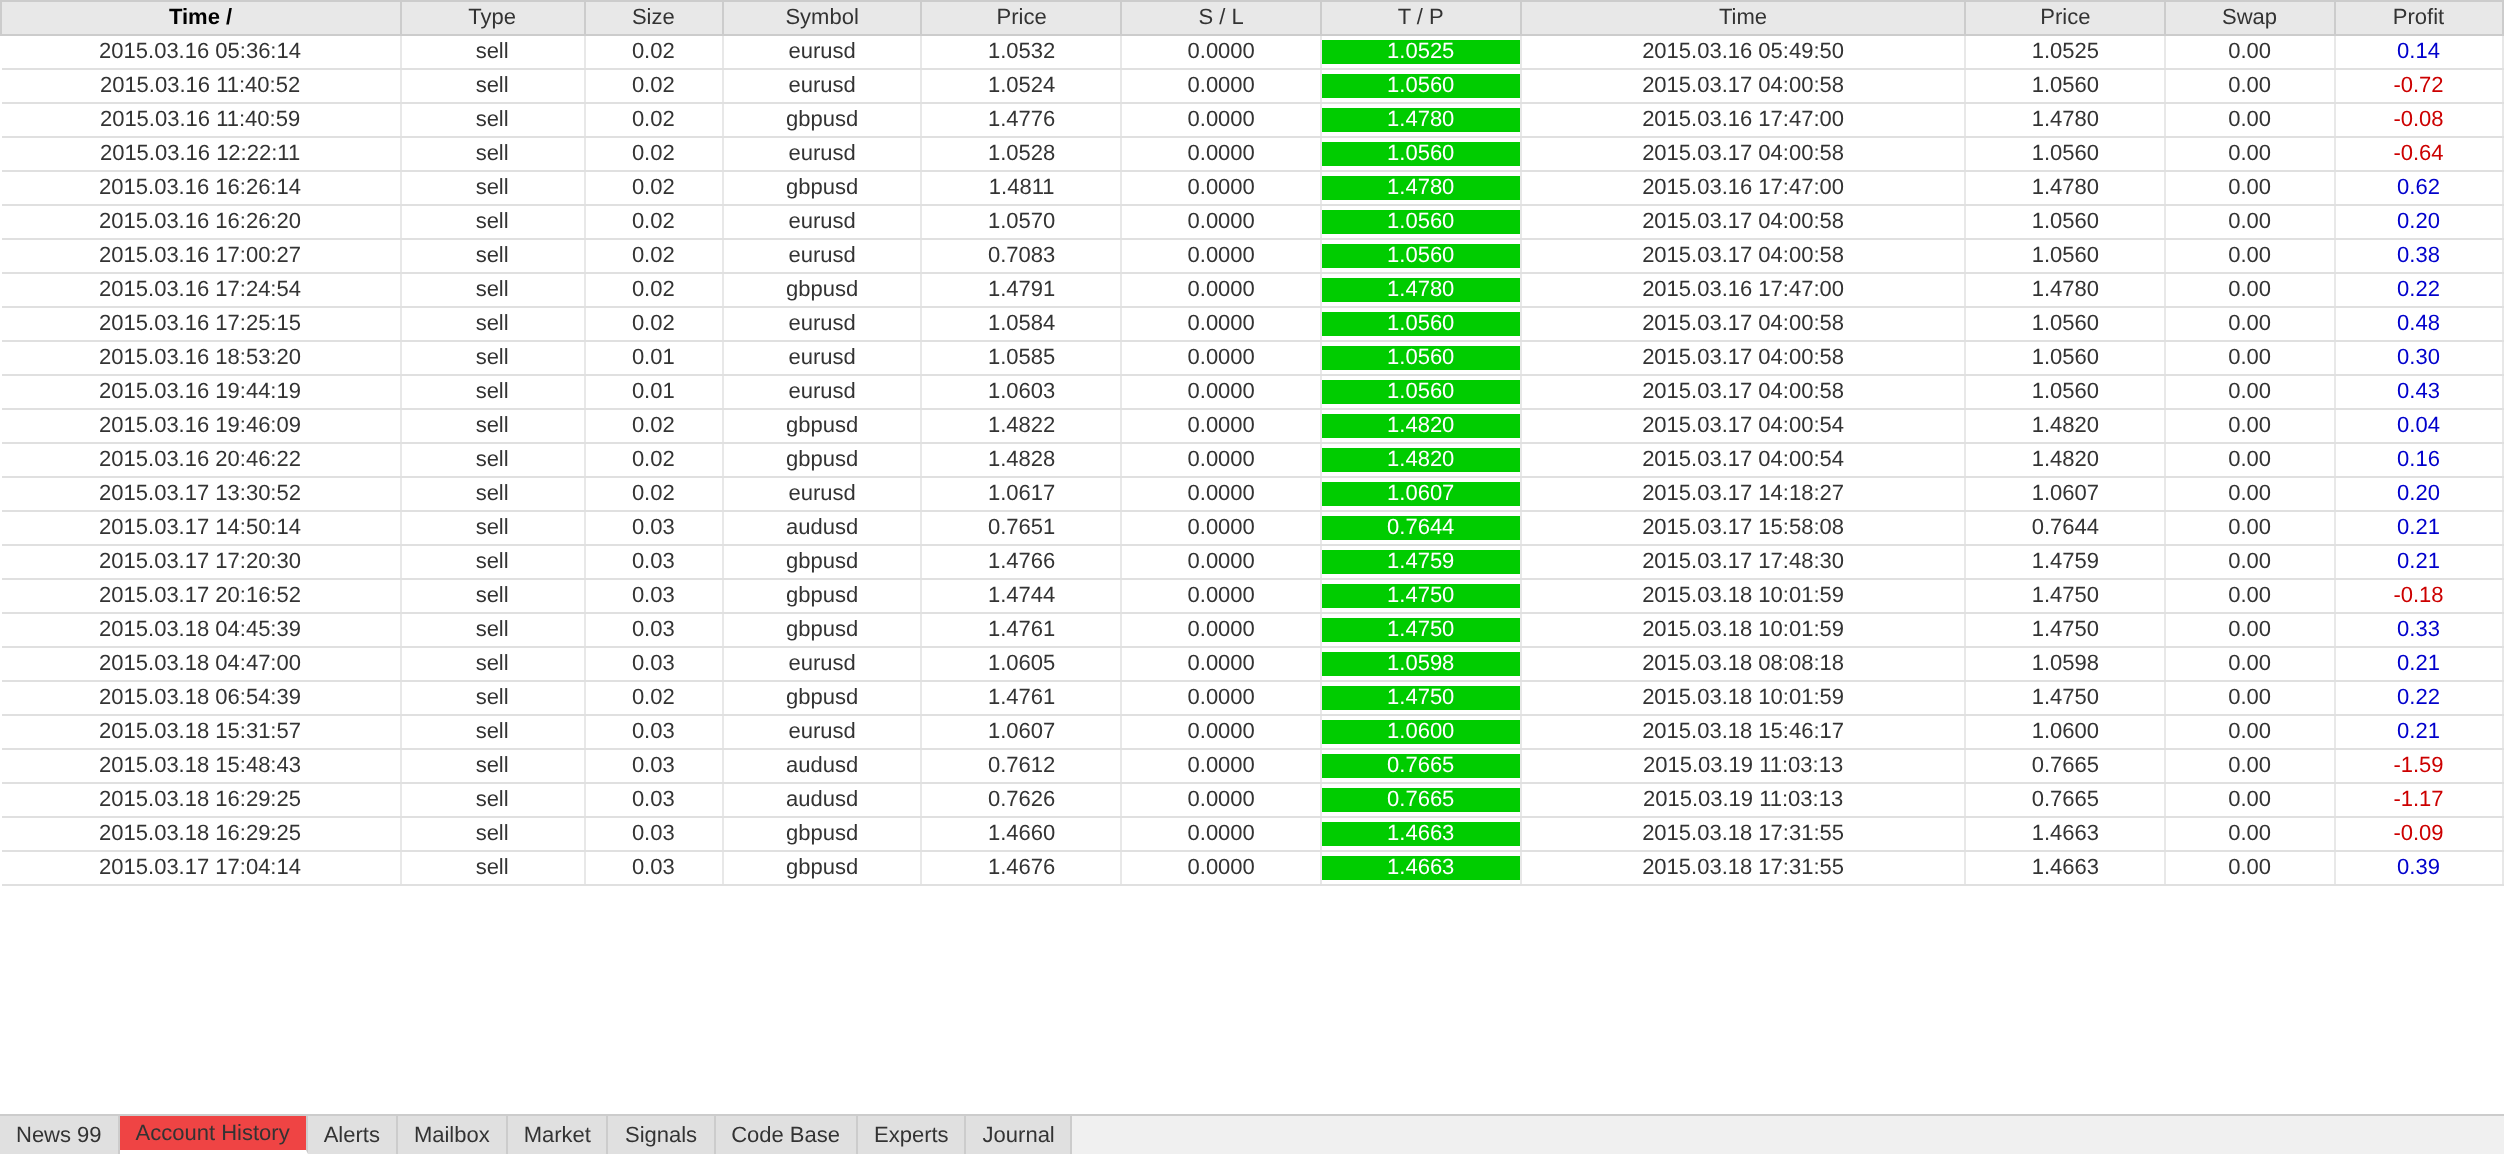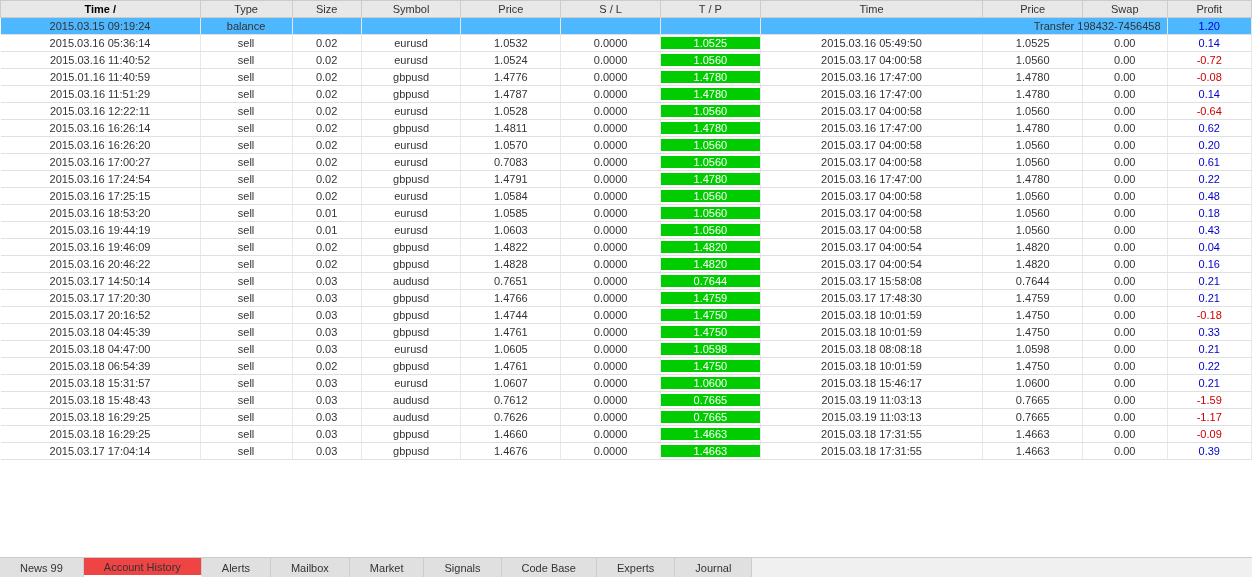--- a/index.html
+++ b/index.html
@@ -82,21 +82,21 @@
 
     
     .bottom-bar {
       height: 20px;
       background: #f0f0f0;
       border-top: 1px solid #ccc;
       display: flex;
       align-items: stretch;
     }
     .bottom-tab {
-      padding: 2px 20px;
+      padding: 2px 8px;
       border-right: 1px solid #ccc;
       display: flex;
       align-items: center;
       cursor: pointer;
       font-size: 11px;
       color: #333;
       background: #e0e0e0;
     }
     .bottom-tab.active {
       background: #ef4444;
@@ -117,31 +117,20 @@
         <th class="col-price">Price</th>
         <th class="col-sl">S / L</th>
         <th class="col-tp">T / P</th>
         <th class="col-time2">Time</th>
         <th class="col-price2">Price</th>
         <th class="col-swap">Swap</th>
         <th class="col-profit">Profit</th>
       </tr>
     </thead>
     <tbody id="table-body">
-    <tr class="balance-row">
-      <td>2015.03.15 09:19:24</td>
-      <td>balance</td>
-      <td></td>
-      <td></td>
-      <td></td>
-      <td></td>
-      <td></td>
-      <td colspan="3" style="text-align:right; padding-right:6px;">Transfer 198432-7456458</td>
-      <td class="profit-pos">1.20</td>
-    </tr>
         <tr>
       <td>2015.03.16 05:36:14</td>
       <td>sell</td>
       <td>0.02</td>
       <td>eurusd</td>
       <td>1.0532</td>
       <td>0.0000</td>
       <td class="tp-cell"><span class="tp-green">1.0525</span></td>
       <td>2015.03.16 05:49:50</td>
       <td>1.0525</td>
@@ -155,108 +144,95 @@
       <td>eurusd</td>
       <td>1.0524</td>
       <td>0.0000</td>
       <td class="tp-cell"><span class="tp-green">1.0560</span></td>
       <td>2015.03.17 04:00:58</td>
       <td>1.0560</td>
       <td>0.00</td>
       <td class="profit-neg">-0.72</td>
     </tr>
         <tr>
-      <td>2015.01.16 11:40:59</td>
+      <td>2015.03.16 11:40:59</td>
       <td>sell</td>
       <td>0.02</td>
       <td>gbpusd</td>
       <td>1.4776</td>
       <td>0.0000</td>
       <td class="tp-cell"><span class="tp-green">1.4780</span></td>
       <td>2015.03.16 17:47:00</td>
       <td>1.4780</td>
       <td>0.00</td>
       <td class="profit-neg">-0.08</td>
     </tr>
         <tr>
-      <td>2015.03.16 11:51:29</td>
-      <td>sell</td>
-      <td>0.02</td>
-      <td>gbpusd</td>
-      <td>1.4787</td>
+      <td>2015.03.16 12:22:11</td>
+      <td>sell</td>
+      <td>0.02</td>
+      <td>eurusd</td>
+      <td>1.0528</td>
+      <td>0.0000</td>
+      <td class="tp-cell"><span class="tp-green">1.0560</span></td>
+      <td>2015.03.17 04:00:58</td>
+      <td>1.0560</td>
+      <td>0.00</td>
+      <td class="profit-neg">-0.64</td>
+    </tr>
+        <tr>
+      <td>2015.03.16 16:26:14</td>
+      <td>sell</td>
+      <td>0.02</td>
+      <td>gbpusd</td>
+      <td>1.4811</td>
       <td>0.0000</td>
       <td class="tp-cell"><span class="tp-green">1.4780</span></td>
       <td>2015.03.16 17:47:00</td>
       <td>1.4780</td>
       <td>0.00</td>
-      <td class="profit-pos">0.14</td>
-    </tr>
-        <tr>
-      <td>2015.03.16 12:22:11</td>
-      <td>sell</td>
-      <td>0.02</td>
-      <td>eurusd</td>
-      <td>1.0528</td>
-      <td>0.0000</td>
-      <td class="tp-cell"><span class="tp-green">1.0560</span></td>
-      <td>2015.03.17 04:00:58</td>
-      <td>1.0560</td>
-      <td>0.00</td>
-      <td class="profit-neg">-0.64</td>
-    </tr>
-        <tr>
-      <td>2015.03.16 16:26:14</td>
-      <td>sell</td>
-      <td>0.02</td>
-      <td>gbpusd</td>
-      <td>1.4811</td>
+      <td class="profit-pos">0.62</td>
+    </tr>
+        <tr>
+      <td>2015.03.16 16:26:20</td>
+      <td>sell</td>
+      <td>0.02</td>
+      <td>eurusd</td>
+      <td>1.0570</td>
+      <td>0.0000</td>
+      <td class="tp-cell"><span class="tp-green">1.0560</span></td>
+      <td>2015.03.17 04:00:58</td>
+      <td>1.0560</td>
+      <td>0.00</td>
+      <td class="profit-pos">0.20</td>
+    </tr>
+        <tr>
+      <td>2015.03.16 17:00:27</td>
+      <td>sell</td>
+      <td>0.02</td>
+      <td>eurusd</td>
+      <td>0.7083</td>
+      <td>0.0000</td>
+      <td class="tp-cell"><span class="tp-green">1.0560</span></td>
+      <td>2015.03.17 04:00:58</td>
+      <td>1.0560</td>
+      <td>0.00</td>
+      <td class="profit-pos">0.38</td>
+    </tr>
+        <tr>
+      <td>2015.03.16 17:24:54</td>
+      <td>sell</td>
+      <td>0.02</td>
+      <td>gbpusd</td>
+      <td>1.4791</td>
       <td>0.0000</td>
       <td class="tp-cell"><span class="tp-green">1.4780</span></td>
       <td>2015.03.16 17:47:00</td>
       <td>1.4780</td>
       <td>0.00</td>
-      <td class="profit-pos">0.62</td>
-    </tr>
-        <tr>
-      <td>2015.03.16 16:26:20</td>
-      <td>sell</td>
-      <td>0.02</td>
-      <td>eurusd</td>
-      <td>1.0570</td>
-      <td>0.0000</td>
-      <td class="tp-cell"><span class="tp-green">1.0560</span></td>
-      <td>2015.03.17 04:00:58</td>
-      <td>1.0560</td>
-      <td>0.00</td>
-      <td class="profit-pos">0.20</td>
-    </tr>
-        <tr>
-      <td>2015.03.16 17:00:27</td>
-      <td>sell</td>
-      <td>0.02</td>
-      <td>eurusd</td>
-      <td>0.7083</td>
-      <td>0.0000</td>
-      <td class="tp-cell"><span class="tp-green">1.0560</span></td>
-      <td>2015.03.17 04:00:58</td>
-      <td>1.0560</td>
-      <td>0.00</td>
-      <td class="profit-pos">0.61</td>
-    </tr>
-        <tr>
-      <td>2015.03.16 17:24:54</td>
-      <td>sell</td>
-      <td>0.02</td>
-      <td>gbpusd</td>
-      <td>1.4791</td>
-      <td>0.0000</td>
-      <td class="tp-cell"><span class="tp-green">1.4780</span></td>
-      <td>2015.03.16 17:47:00</td>
-      <td>1.4780</td>
-      <td>0.00</td>
       <td class="profit-pos">0.22</td>
     </tr>
         <tr>
       <td>2015.03.16 17:25:15</td>
       <td>sell</td>
       <td>0.02</td>
       <td>eurusd</td>
       <td>1.0584</td>
       <td>0.0000</td>
       <td class="tp-cell"><span class="tp-green">1.0560</span></td>
@@ -269,21 +245,21 @@
       <td>2015.03.16 18:53:20</td>
       <td>sell</td>
       <td>0.01</td>
       <td>eurusd</td>
       <td>1.0585</td>
       <td>0.0000</td>
       <td class="tp-cell"><span class="tp-green">1.0560</span></td>
       <td>2015.03.17 04:00:58</td>
       <td>1.0560</td>
       <td>0.00</td>
-      <td class="profit-pos">0.18</td>
+      <td class="profit-pos">0.30</td>
     </tr>
         <tr>
       <td>2015.03.16 19:44:19</td>
       <td>sell</td>
       <td>0.01</td>
       <td>eurusd</td>
       <td>1.0603</td>
       <td>0.0000</td>
       <td class="tp-cell"><span class="tp-green">1.0560</span></td>
       <td>2015.03.17 04:00:58</td>
@@ -309,20 +285,33 @@
       <td>sell</td>
       <td>0.02</td>
       <td>gbpusd</td>
       <td>1.4828</td>
       <td>0.0000</td>
       <td class="tp-cell"><span class="tp-green">1.4820</span></td>
       <td>2015.03.17 04:00:54</td>
       <td>1.4820</td>
       <td>0.00</td>
       <td class="profit-pos">0.16</td>
+    </tr>
+        <tr>
+      <td>2015.03.17 13:30:52</td>
+      <td>sell</td>
+      <td>0.02</td>
+      <td>eurusd</td>
+      <td>1.0617</td>
+      <td>0.0000</td>
+      <td class="tp-cell"><span class="tp-green">1.0607</span></td>
+      <td>2015.03.17 14:18:27</td>
+      <td>1.0607</td>
+      <td>0.00</td>
+      <td class="profit-pos">0.20</td>
     </tr>
         <tr>
       <td>2015.03.17 14:50:14</td>
       <td>sell</td>
       <td>0.03</td>
       <td>audusd</td>
       <td>0.7651</td>
       <td>0.0000</td>
       <td class="tp-cell"><span class="tp-green">0.7644</span></td>
       <td>2015.03.17 15:58:08</td>

